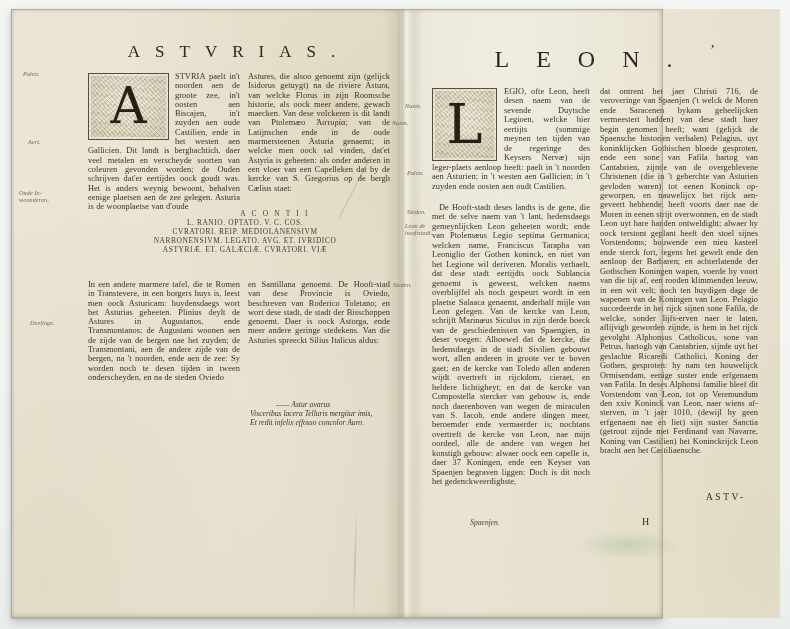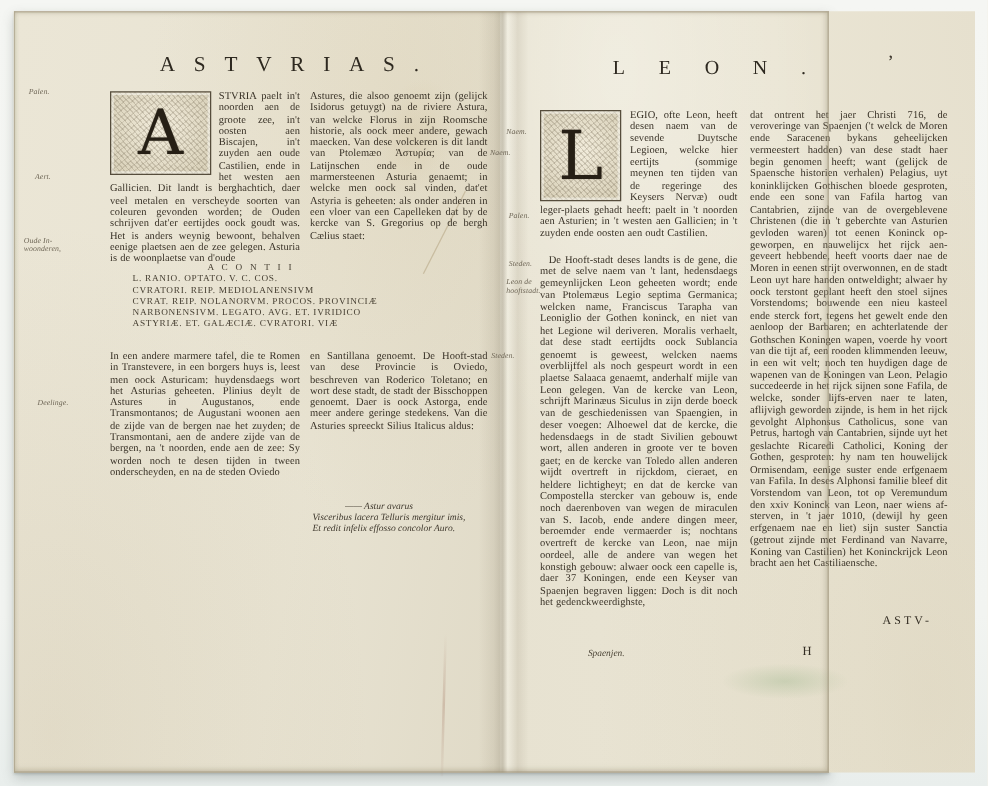--- a/index.html
+++ b/index.html
@@ -47,37 +47,37 @@
     background:radial-gradient(ellipse,rgba(200,180,140,.22),transparent 70%);}
   .scratch{position:absolute;left:344px;top:140px;width:1px;height:74px;
     background:rgba(178,162,128,.55);transform:rotate(27deg);pointer-events:none;}
   .crease-b{position:absolute;left:343px;top:498px;width:2px;height:114px;
     background:linear-gradient(180deg,rgba(160,120,100,.0),rgba(170,130,110,.35),rgba(160,120,100,.05));
     transform:rotate(1.5deg);pointer-events:none;}
 
   .el{position:absolute;}
   .pgtitle{color:#2e2920;text-align:center;white-space:nowrap;}
   .title-left{left:77px;top:33px;width:302px;font-size:17px;letter-spacing:15px;}
-  .title-right{left:405px;top:37px;width:330px;font-size:16px;letter-spacing:27px;}
+  .title-right{left:421px;top:37px;width:330px;font-size:24px;letter-spacing:27px;}
   .apos{left:699px;top:33px;font-size:15px;color:#3a342a;}
 
   .btxt{
     font-size:8.4px;line-height:9.3px;color:#383126;text-align:justify;
     letter-spacing:.05px;word-spacing:.3px;
   }
   .btxt-r{line-height:9.45px;}
   .indent{text-indent:7px;margin-top:12px;}
 
   .mnote{
     font-style:italic;font-size:6.2px;line-height:6.9px;color:#6f6757;
     white-space:pre-line;letter-spacing:.1px;
   }
 
   .insc{width:278px;color:#453e31;}
-  .insc div{font-size:7.4px;line-height:8.9px;letter-spacing:.6px;}
+  .insc div{font-size:7.4px;line-height:8.9px;letter-spacing:.6px;text-align:center;}
   .insc .first{text-indent:60px;letter-spacing:2.2px;}
 
   .verse{font-style:italic;font-size:7.6px;line-height:9px;color:#3d362b;margin-top:45px;}
   .verse .v1{padding-left:28px;}
   .verse .v2,.verse .v3{padding-left:2px;}
 
   .dropcap{
     float:left;position:relative;border:1px solid #564d3c;
     background:
       repeating-linear-gradient(48deg,rgba(92,80,58,.20) 0 1px,transparent 1px 3px),
@@ -126,21 +126,20 @@
         <span class="letter">A</span>
       </span><span>STVRIA paelt in't noorden aen de groote zee, in't oosten aen Biscajen, in't zuyden aen oude Castilien, ende in het westen aen Gallicien. Dit landt is berghachtich, daer veel metalen en verscheyde soorten van coleuren gevonden worden; de Ouden schrijven dat'er eertijdes oock goudt was. Het is anders weynig bewoont, behalven eenige plaetsen aen de zee gelegen. Asturia is de woonplaetse van d'oude</span>
   </div>
 
   <div class="el btxt" style="left:237px;top:63px;width:142px;">Astures, die alsoo genoemt zijn (gelijck Isidorus getuygt) na de riviere Astura, van welcke Florus in zijn Roomsche historie, als oock meer andere, gewach maecken. Van dese volckeren is dit landt van Ptolemæo Ἀστυρία; van de Latijnschen ende in de oude marmersteenen Asturia genaemt; in welcke men oock sal vinden, dat'et Astyria is geheeten: als onder anderen in een vloer van een Capelleken dat by de kercke van S. Gregorius op de bergh Cælius staet:</div>
 
   <div class="el insc" style="left:95px;top:201px;">
     <div class="first">A C O N T I I</div>
     <div>L. RANIO. OPTATO. V. C. COS.</div>
     <div>CVRATORI. REIP. MEDIOLANENSIVM</div>
-    <div>CVRAT. REIP. NOLANORVM. PROCOS. PROVINCIÆ</div>
     <div>NARBONENSIVM. LEGATO. AVG. ET. IVRIDICO</div>
     <div>ASTYRIÆ. ET. GALÆCIÆ. CVRATORI. VIÆ</div>
   </div>
 
   <div class="el btxt" style="left:77px;top:271px;width:152px;">In een andere marmere tafel, die te Romen in Transtevere, in een borgers huys is, leest men oock Asturicam: huydensdaegs wort het Asturias geheeten. Plinius deylt de Astures in Augustanos, ende Transmontanos; de Augustani woonen aen de zijde van de bergen nae het zuyden; de Transmontani, aen de andere zijde van de bergen, na 't noorden, ende aen de zee: Sy worden noch te desen tijden in tween onderscheyden, en na de steden Oviedo</div>
 
   <div class="el btxt" style="left:237px;top:271px;width:142px;">en Santillana genoemt. De Hooft-stad van dese Provincie is Oviedo, beschreven van Roderico Toletano; en wort dese stadt, de stadt der Bisschoppen genoemt. Daer is oock Astorga, ende meer andere geringe stedekens. Van die Asturies spreeckt Silius Italicus aldus:</div>
 
   <div class="el verse" style="left:237px;top:346px;width:142px;">
     <div class="v1">—— Astur avarus</div>
@@ -154,21 +153,21 @@
   <div class="el mnote" style="left:394px;top:94px;">Naem.</div>
   <div class="el mnote" style="left:396px;top:161px;">Palen.</div>
   <div class="el mnote" style="left:396px;top:200px;">Steden.</div>
   <div class="el mnote" style="left:394px;top:214px;">Leon de
 hooftstadt.</div>
 
   <div class="el btxt btxt-r" style="left:421px;top:78px;width:158px;">
     <div>
       <span class="dropcap cap-l">
           <span class="letter">L</span>
-        </span><span>EGIO, ofte Leon, heeft desen naem van de sevende Duytsche Legioen, welcke hier eertijts (sommige meynen ten tijden van de regeringe des Keysers Nervæ) oudt leger-plaets gehadt heeft: paelt in 't noorden aen Asturien; in 't westen aen Gallicien; in 't zuyden ende oosten aen oudt Castilien.</span>
+        </span><span>EGIO, ofte Leon, heeft desen naem van de sevende Duytsche Legioen, welcke hier eertijts (sommige meynen ten tijden van de regeringe des Keysers Nervæ) sijn leger-plaets aenloop heeft: paelt in 't noorden aen Asturien; in 't westen aen Gallicien; in 't zuyden ende oosten aen oudt Castilien.</span>
     </div>
     <div class="indent">De Hooft-stadt deses landts is de gene, die met de selve naem van 't lant, hedensdaegs gemeynlijcken Leon geheeten wordt; ende van Ptolemæus Legio septima Germanica; welcken name, Franciscus Tarapha van Leoniglio der Gothen koninck, en niet van het Legione wil deriveren. Moralis verhaelt, dat dese stadt eertijdts oock Sublancia genoemt is geweest, welcken naems overblijffel als noch gespeurt wordt in een plaetse Salaaca genaemt, anderhalf mijle van Leon gelegen. Van de kercke van Leon, schrijft Marinæus Siculus in zijn derde boeck van de geschiedenissen van Spaengien, in deser voegen: Alhoewel dat de kercke, die hedensdaegs in de stadt Sivilien gebouwt wort, allen anderen in groote ver te boven gaet; en de kercke van Toledo allen anderen wijdt overtreft in rijckdom, cieraet, en heldere lichtigheyt; en dat de kercke van Compostella stercker van gebouw is, ende noch daerenboven van wegen de miraculen van S. Iacob, ende andere dingen meer, beroemder ende vermaerder is; nochtans overtreft de kercke van Leon, nae mijn oordeel, alle de andere van wegen het konstigh gebouw: alwaer oock een capelle is, daer 37 Koningen, ende een Keyser van Spaenjen begraven liggen: Doch is dit noch het gedenckweerdighste,</div>
   </div>
 
   <div class="el catchword" style="left:429px;top:509px;width:90px;text-align:center;">Spaenjen.</div>
 
   <div class="el btxt btxt-r" style="left:589px;top:78px;width:158px;">dat ontrent het jaer Christi 716, de veroveringe van Spaenjen ('t welck de Moren ende Saracenen bykans geheelijcken vermeestert hadden) van dese stadt haer begin genomen heeft; want (gelijck de Spaensche historien verhalen) Pelagius, uyt koninklijcken Gothischen bloede gesproten, ende een sone van Fafila hartog van Cantabrien, zijnde van de overgeblevene Christenen (die in 't geberchte van Asturien gevloden waren) tot eenen Koninck op-geworpen, en nauwelijcx het rijck aen-geveert hebbende, heeft voorts daer nae de Moren in eenen strijt overwonnen, en de stadt Leon uyt hare handen ontweldight; alwaer hy oock terstont geplant heeft den stoel sijnes Vorstendoms; bouwende een nieu kasteel ende sterck fort, tegens het gewelt ende den aenloop der Barbaren; en achterlatende der Gothschen Koningen wapen, voerde hy voort van die tijt af, een rooden klimmenden leeuw, in een wit velt; noch ten huydigen dage de wapenen van de Koningen van Leon. Pelagio succedeerde in het rijck sijnen sone Fafila, de welcke, sonder lijfs-erven naer te laten, aflijvigh geworden zijnde, is hem in het rijck gevolght Alphonsus Catholicus, sone van Petrus, hartogh van Cantabrien, sijnde uyt het geslachte Ricaredi Catholici, Koning der Gothen, gesproten: hy nam ten houwelijck Ormisendam, eenige suster ende erfgenaem van Fafila. In deses Alphonsi familie bleef dit Vorstendom van Leon, tot op Veremundum den xxiv Koninck van Leon, naer wiens af-sterven, in 't jaer 1010, (dewijl hy geen erfgenaem nae en liet) sijn suster Sanctia (getrout zijnde met Ferdinand van Navarre, Koning van Castilien) het Koninckrijck Leon bracht aen het Castiliaensche.</div>
 
   <div class="el sig" style="left:631px;top:507px;">H</div>
   <div class="el cw-right" style="left:695px;top:483px;">ASTV-</div>

